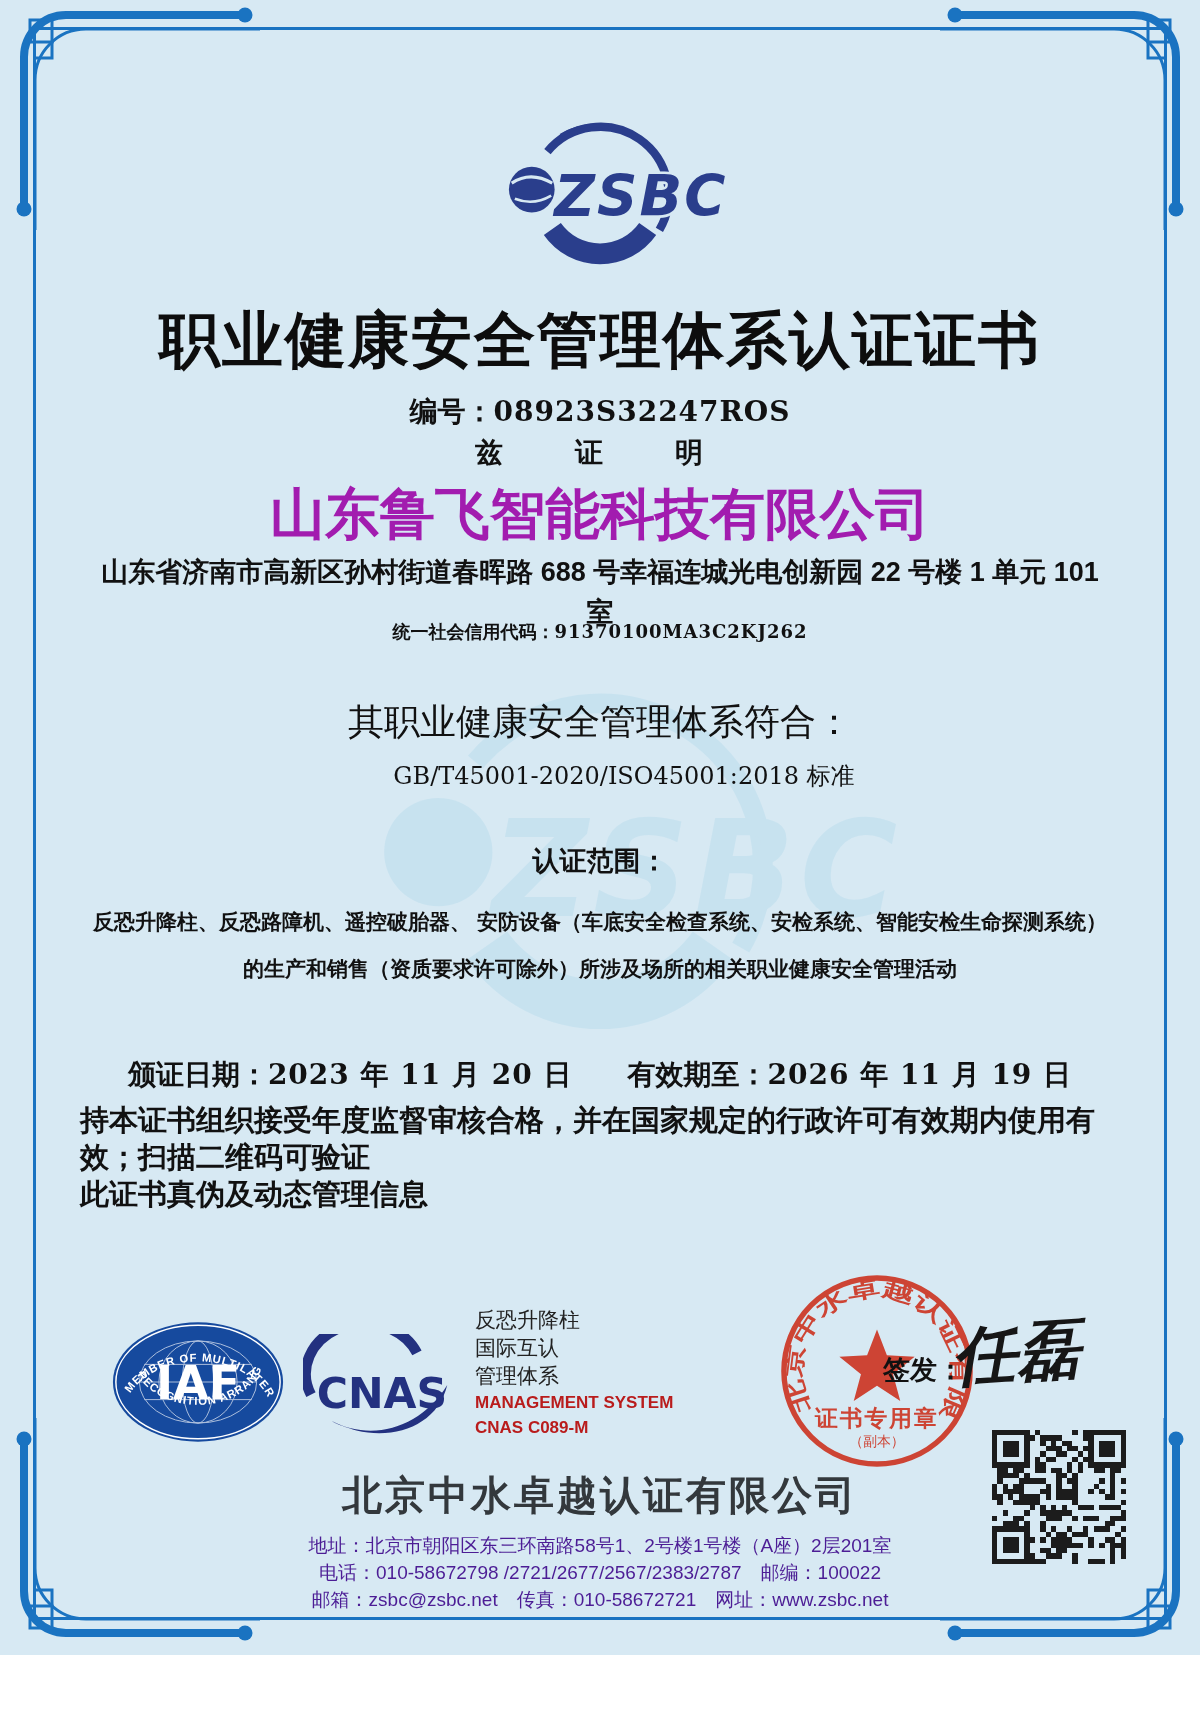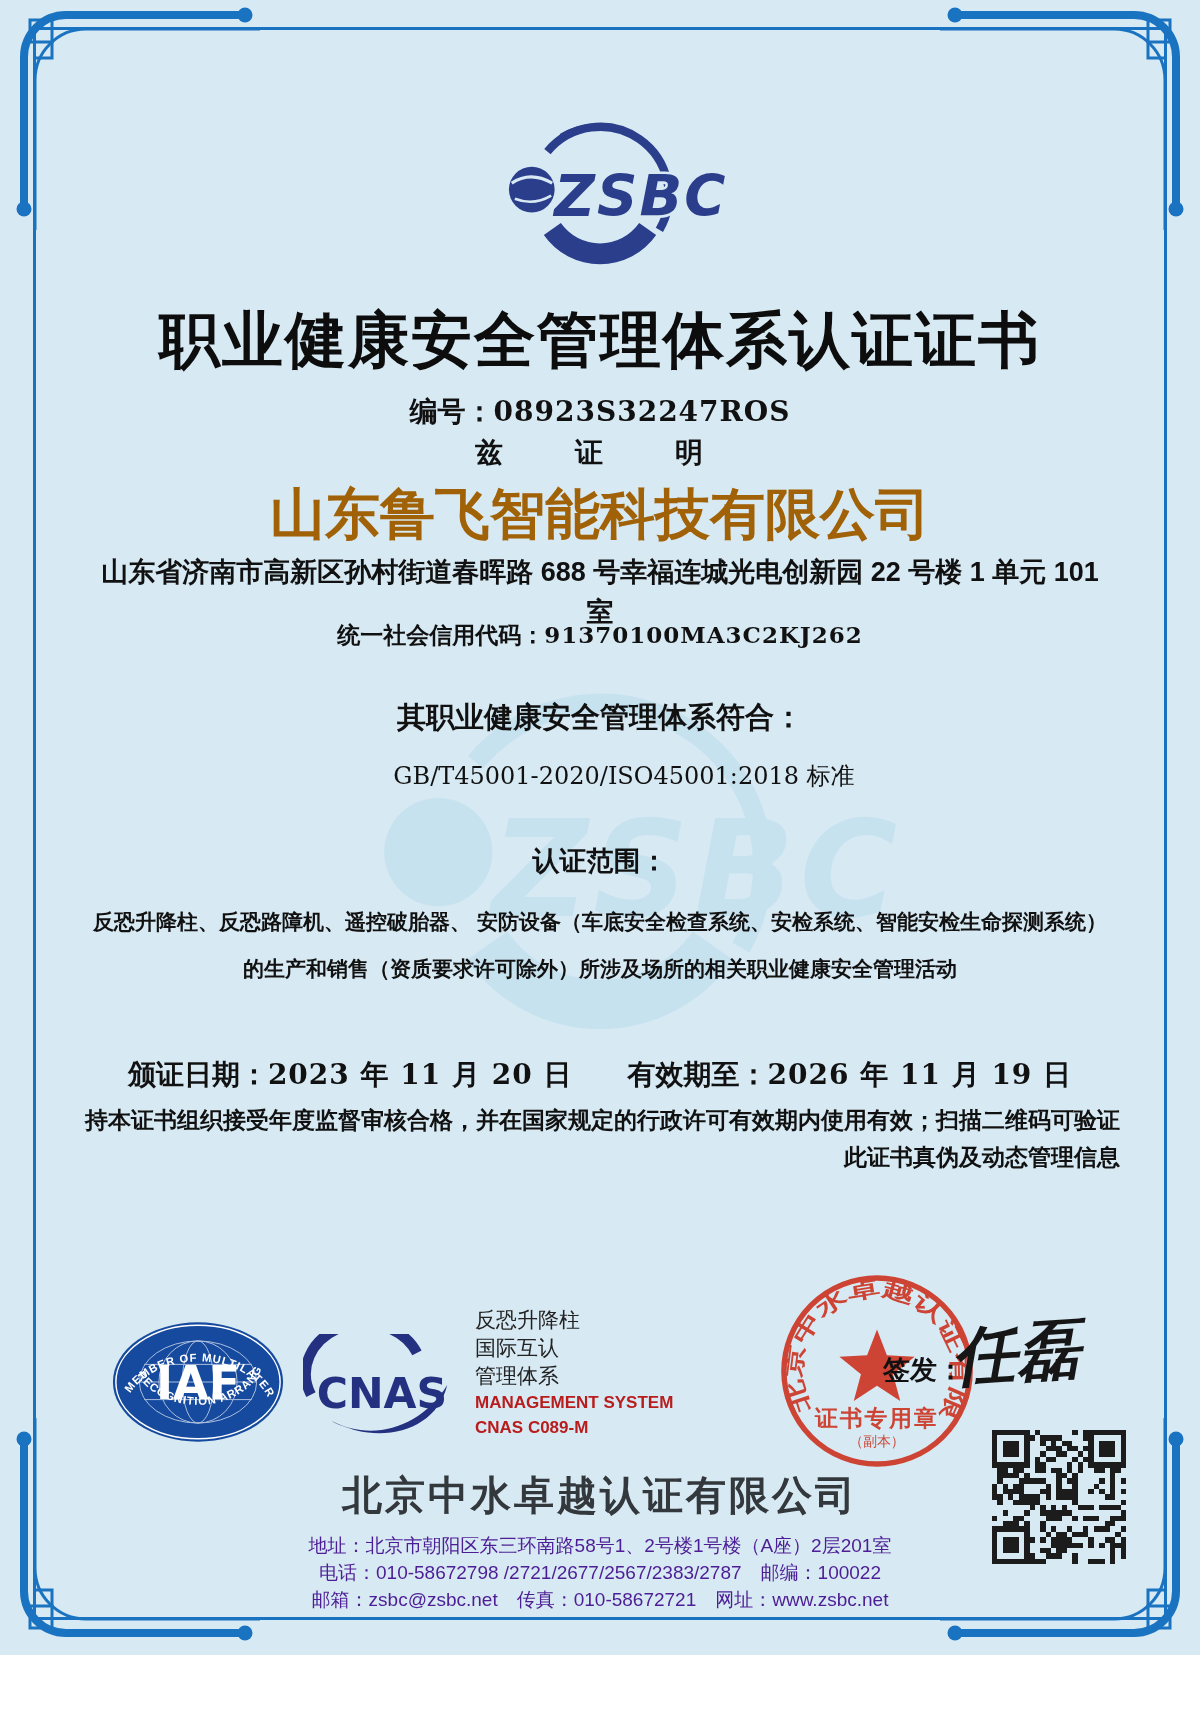--- a/index.html
+++ b/index.html
@@ -16,30 +16,30 @@
   .corner.bl{left:0;bottom:64px;transform:scaleY(-1);}
   .corner.br{right:0;bottom:64px;transform:scale(-1,-1);}
   .corner .thick{stroke:#1a73c1;stroke-width:8;fill:none;}
   .corner .thin{stroke:#1a73c1;stroke-width:3;fill:none;}
   .corner .dot{fill:#1a73c1;}
   
   .title{top:300px;font-size:61px;font-weight:bold;letter-spacing:2px;color:#0d0d0d;}
   .certno{top:384px;font-size:28px;font-weight:bold;margin-top:9px;}
   .num{font-family:"DejaVu Serif",serif;font-weight:600;letter-spacing:1px;}
   .hereby{top:434px;font-size:28px;font-weight:bold;letter-spacing:22px;}
-  .company{top:478px;font-size:55px;font-weight:bold;color:#a16207;}
+  .company{top:478px;font-size:55px;font-weight:bold;color:#a21caf;}
   .address{top:552px;left:95px;width:1010px;text-align:center;font-size:27px;font-weight:bold;line-height:40px;}
-  .credit{top:620px;font-size:23px;font-weight:bold;}
-  .conform{top:698px;font-size:29px;font-weight:bold;}
+  .credit{top:620px;font-size:18px;font-weight:bold;}
+  .conform{top:698px;font-size:36px;font-weight:normal;}
   .standard{top:760px;font-size:24px;font-weight:normal;font-family:"DejaVu Serif",serif;padding-left:48px;}
   .scopelabel{top:843px;font-size:27px;font-weight:bold;}
   .scope{top:898px;left:85px;width:1030px;text-align:center;font-size:21px;font-weight:bold;line-height:47px;}
   .dates{top:1056px;font-size:28px;font-weight:bold;}
   .dates .gap{display:inline-block;width:55px;}
-  .disclaimer{top:1102px;left:80px;width:1040px;text-align:right;font-size:23px;font-weight:bold;line-height:37px;}
+  .disclaimer{top:1102px;left:80px;width:1040px;text-align:left;font-size:29px;font-weight:bold;line-height:37px;}
   
   .iaf{left:110px;top:1320px;z-index:2;}
   .cnas{left:303px;top:1334px;z-index:2;}
   .accred{left:475px;top:1306px;z-index:2;text-align:left;}
   .accred .cn{font-size:21px;line-height:28px;color:#222;}
   .accred .en{font-size:17px;line-height:25px;font-weight:bold;color:#b91c1c;}
   .seal{left:778px;top:1272px;z-index:3;opacity:.93;}
   .signlabel{left:883px;top:1352px;font-size:27px;font-weight:bold;z-index:4;}
   .signer{left:952px;top:1310px;font-size:64px;font-family:"Liberation Serif",serif;font-style:italic;
           font-weight:bold;transform:rotate(-4deg);z-index:4;color:#161616;}

